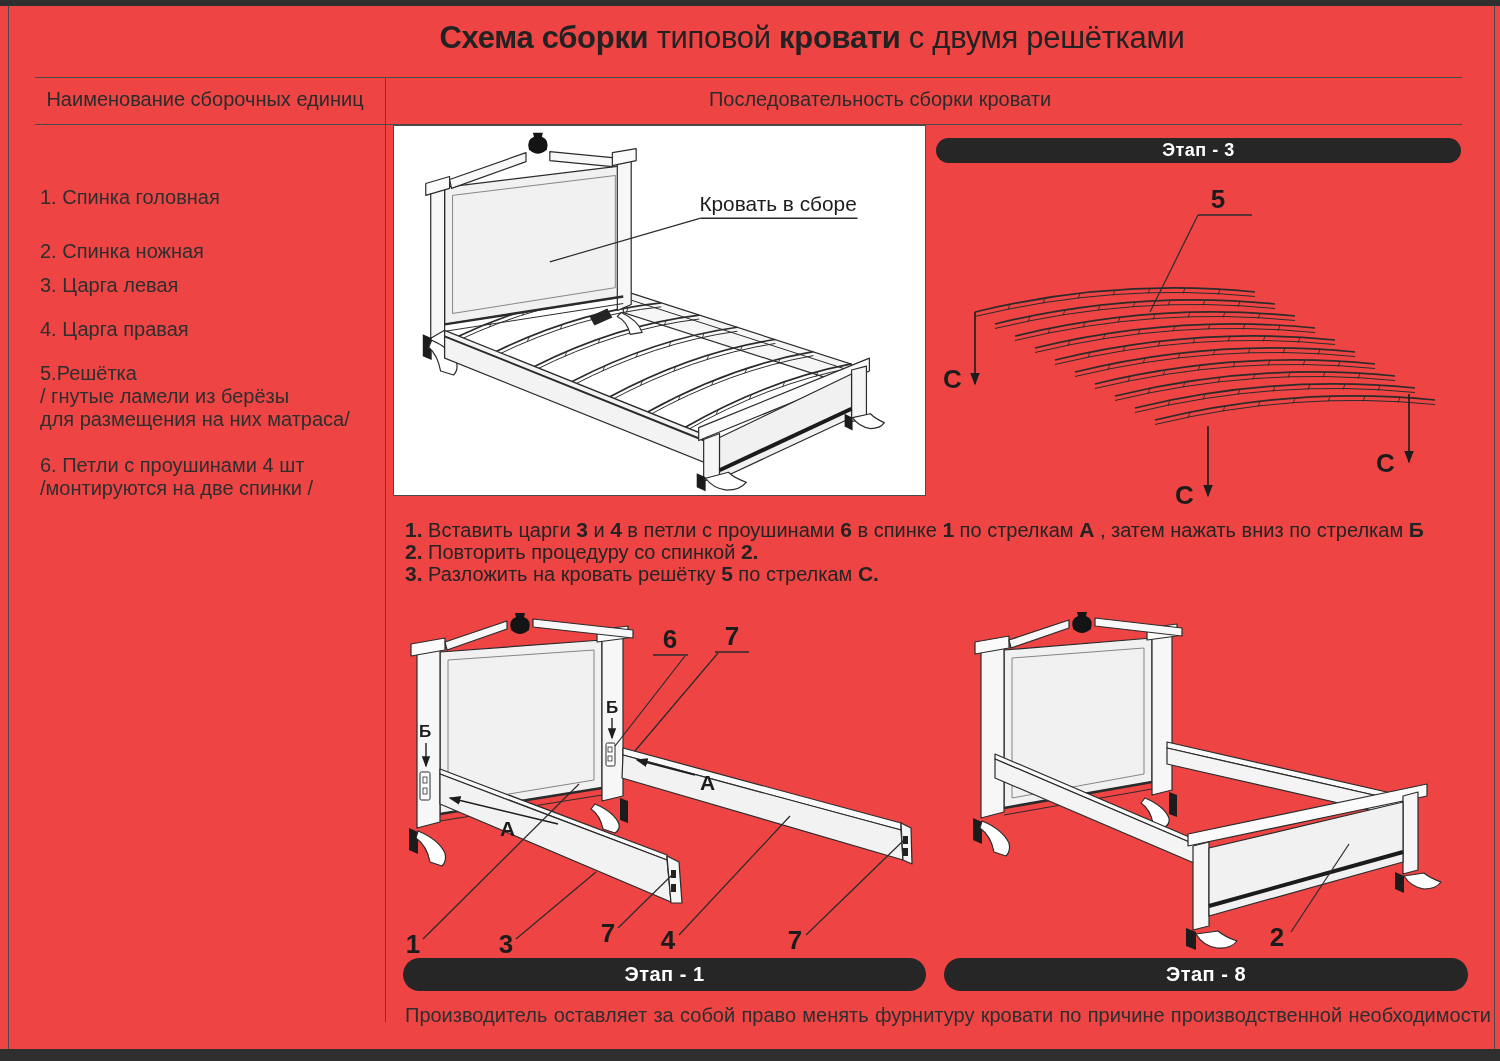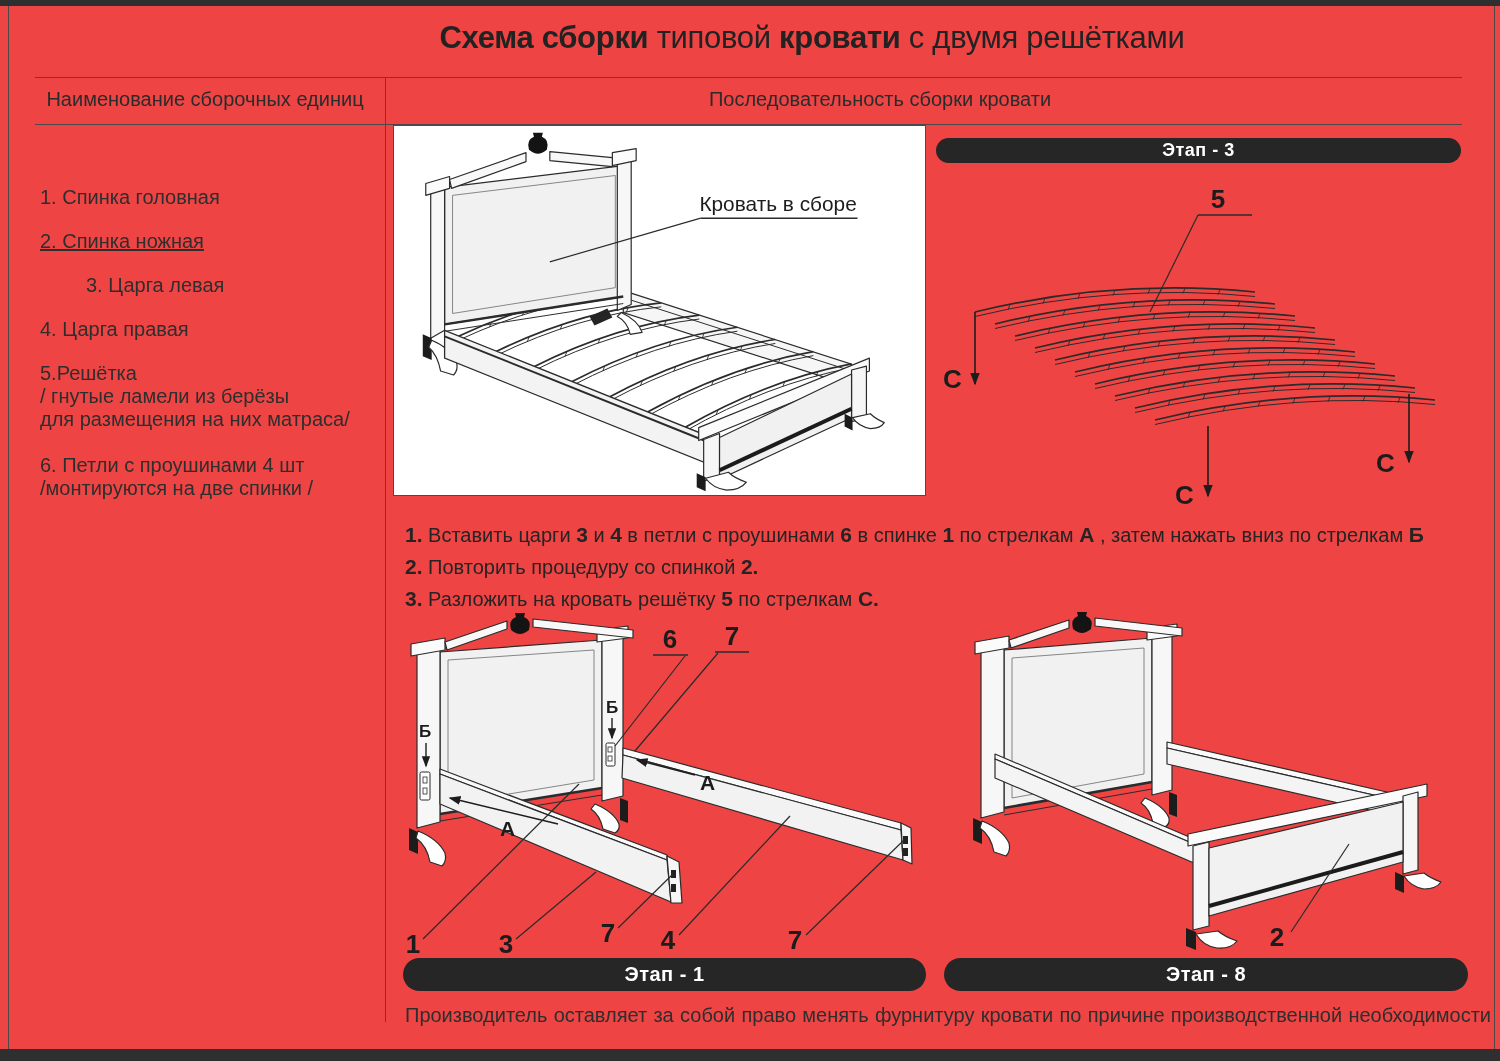--- a/index.html
+++ b/index.html
@@ -11,21 +11,21 @@
   .title{position:absolute;left:124px;top:20px;width:1376px;text-align:center;
          font-size:31px;letter-spacing:-0.3px;color:#222;}
   .seg-b{font-weight:700;}
   .col-header{position:absolute;font-size:20px;color:#2b2b2b;}
   .part-item{position:absolute;left:40px;width:340px;font-size:20px;line-height:23px;
              white-space:pre-line;color:#2e2e2e;}
   .pill{position:absolute;background:#262626;color:#ffffff;display:flex;align-items:center;
         justify-content:center;font-weight:700;letter-spacing:0.5px;text-align:right;}
   .bed-box{position:absolute;border:1.5px solid #4a4a4a;background:#fff;}
   .instructions{position:absolute;left:405px;top:519px;width:1075px;font-size:20px;color:#242424;}
-  .instructions div{line-height:32px;}
+  .instructions div{line-height:21px;}
   .instructions .seg-b{font-size:21px;}
   .footnote{position:absolute;left:405px;top:1004px;width:1086px;font-size:20px;color:#2e2e2e;
             text-align:justify;text-align-last:justify;}
   svg{position:absolute;overflow:visible;}
   svg text{font-family:"Liberation Sans",sans-serif;fill:#1c1c1c;}
   .t-num{font-size:26px;font-weight:700;}
   .t-letter{font-size:21px;font-weight:700;}
   .t-small{font-size:17px;font-weight:700;}
   .t-cap{font-size:21px;font-weight:400;}
 </style>
@@ -42,22 +42,22 @@
   <div class="title"><span class="seg-b">Схема сборки</span><span> типовой </span><span class="seg-b">кровати</span><span> с двумя решётками</span></div>
 
   <div class="hline" style="left:35px;top:77px;width:1427px;"></div>
   <div class="hline" style="left:35px;top:124px;width:1427px;"></div>
   <div class="vline" style="left:385px;top:77px;height:945px;"></div>
 
   <div class="col-header" style="left:40px;top:88px;width:330px;text-align:center;">Наименование  сборочных единиц</div>
   <div class="col-header" style="left:630px;top:88px;width:500px;text-align:center;">Последовательность сборки кровати</div>
 
   <div class="part-item" style="top:186px;">1.   Спинка головная</div>
-  <div class="part-item" style="top:230px;text-decoration:underline;">2. Спинка ножная</div>
-  <div class="part-item" style="top:274px;margin-left:46px;">3. Царга левая</div>
+  <div class="part-item" style="top:240px;">2. Спинка ножная</div>
+  <div class="part-item" style="top:274px;">3. Царга левая</div>
   <div class="part-item" style="top:318px;">4. Царга правая</div>
   <div class="part-item" style="top:362px;">5.Решётка
 / гнутые ламели из берёзы
 для размещения на них матраса/</div>
   <div class="part-item" style="top:454px;">6. Петли с проушинами 4 шт
 /монтируются на две спинки /</div>
 
   <div class="bed-box" style="left:393px;top:125px;width:531px;height:369px;"></div>
 
   <svg style="left:393px;top:125px;" width="531" height="369" viewBox="0 0 535 370">

